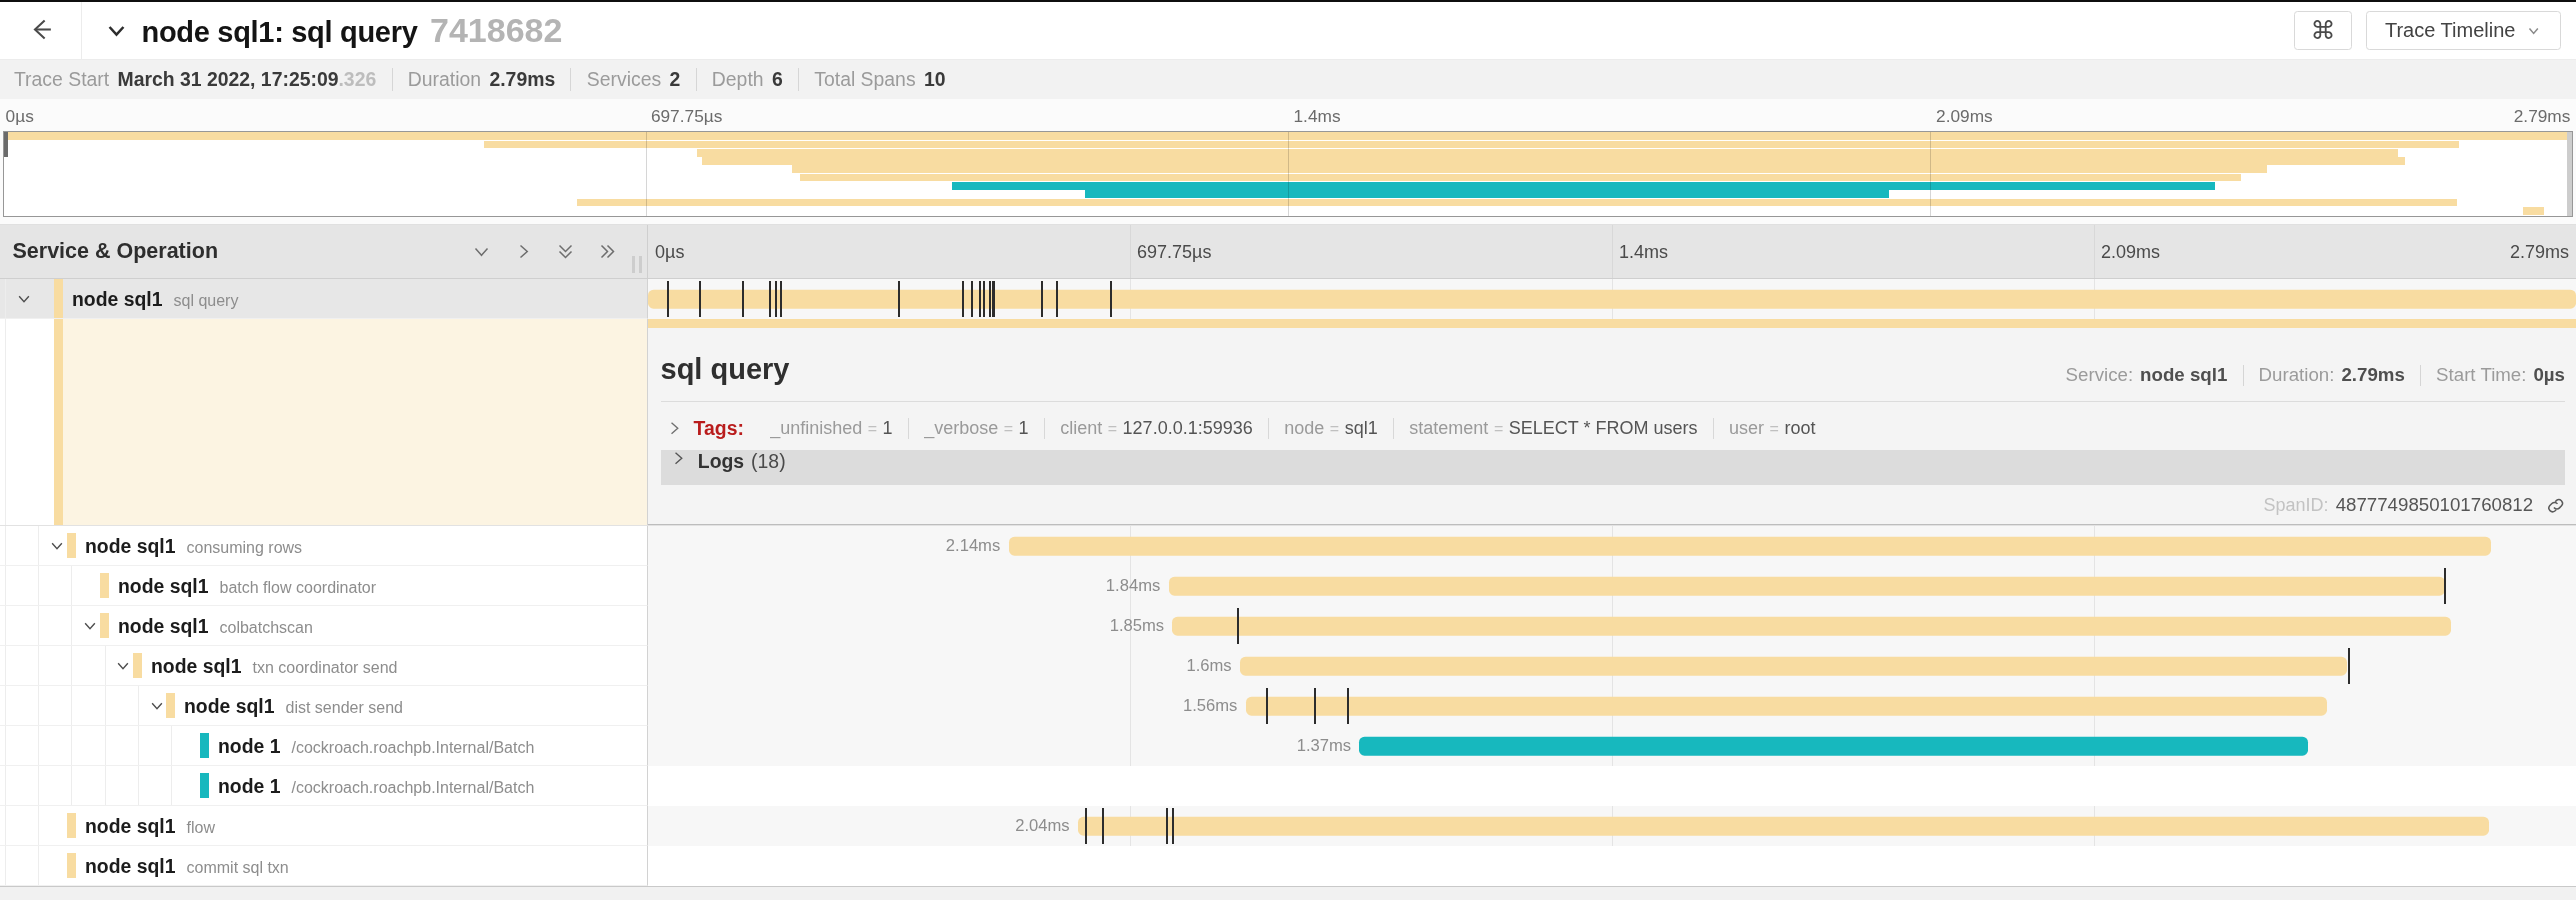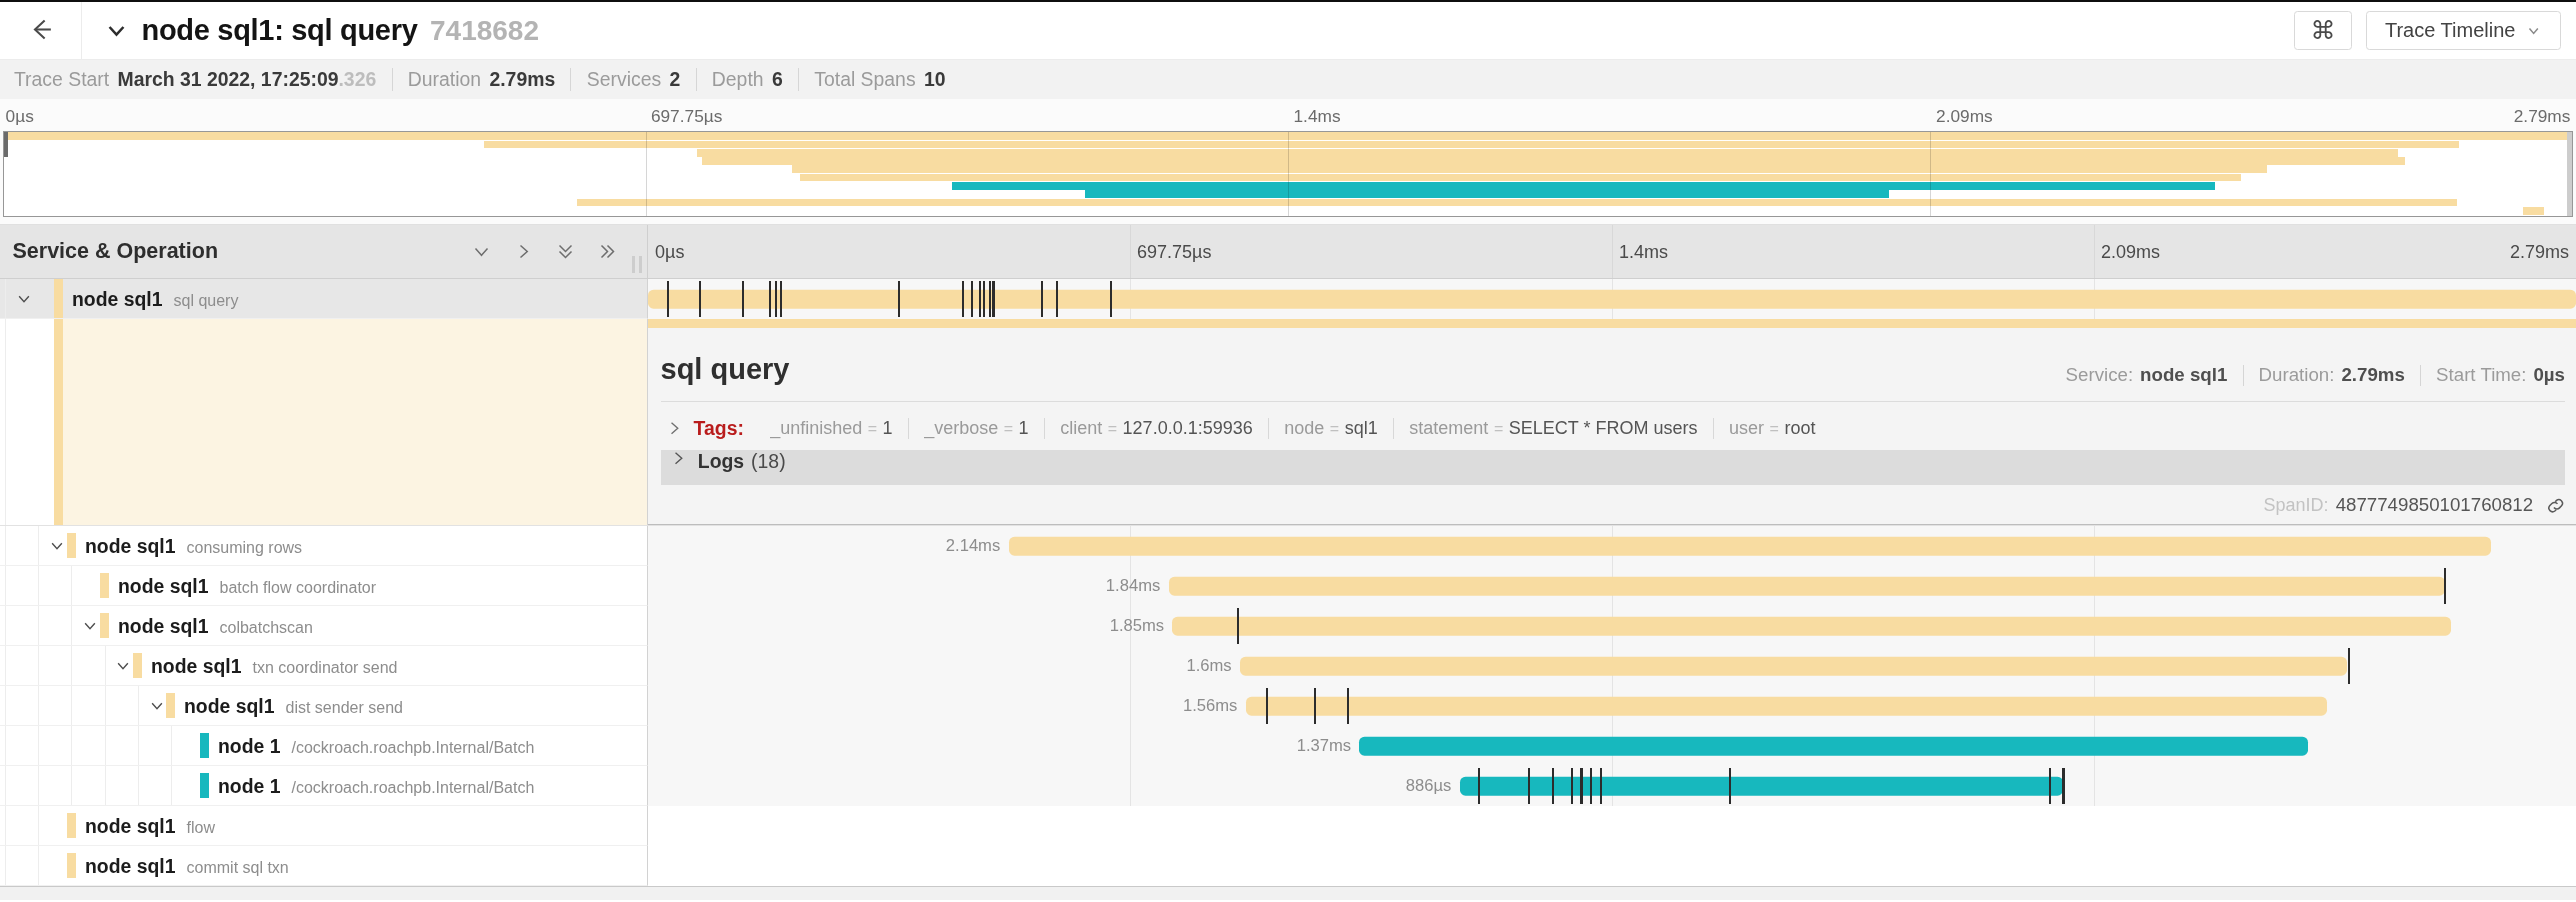--- a/index.html
+++ b/index.html
@@ -11,21 +11,21 @@
     border-top: 2.8px solid #0f0f0f;
     color:#333;
   }
   
   .hdr { height: 58px; display:flex; align-items:center; background:#fff; border-bottom:0.7px solid #ececec; }
   .back-btn { width:82px; height:100%; display:flex; align-items:center; justify-content:center; border-right:0.7px solid #ececec; cursor:pointer; }
   .back-btn svg { stroke:#4a4a4a; }
   .title-wrap { display:flex; align-items:baseline; margin-left:22px; }
   .title-chev { align-self:center; margin-right:12.5px; display:flex; }
   .page-title { font-size:29px; font-weight:bold; color:#141414; letter-spacing:-0.3px; }
-  .trace-id { font-size:28px; color:#b4b4b4; margin-left:12.5px; font-weight:bold;}
+  .trace-id { font-size:34px; color:#b4b4b4; margin-left:12.5px; font-weight:bold;}
   .hdr-right { margin-left:auto; display:flex; align-items:center; margin-right:15.3px; }
   .find-group { display:flex; height:39px; border:0.7px solid #d9d9d9; border-radius:3.5px; overflow:hidden; background:#fff; }
   .find-input { width:440px; border:none; outline:none; font-size:19.4px; padding:0 15.3px; color:#444; font-family:"Liberation Sans",sans-serif; background:#fff; }
   .find-input::placeholder { color:#c6c6c6; }
   .find-btns { width:170px; background:#f8f8f8; border-left:0.7px solid #ececec; display:flex; align-items:center; justify-content:space-evenly; }
   .find-btns .fb { display:flex; cursor:pointer; }
   .kbd-btn { width:58px; height:39px; border:0.7px solid #d9d9d9; border-radius:3.5px; margin-left:16.6px; display:flex; align-items:center; justify-content:center; font-size:25px; color:#4a4a4a; background:#fff; cursor:pointer; }
   .view-select { height:39px; border:0.7px solid #d9d9d9; border-radius:3.5px; margin-left:14px; padding:0 18px; display:flex; align-items:center; background:#fff; cursor:pointer; }
   .view-select .vs-label { font-size:20px; color:#434343; }
   .view-select .vs-caret { margin-left:11px; display:flex; }
@@ -537,47 +537,41 @@
             <div class="tguide" style="left: 71px;"></div>
             <div class="tguide" style="left: 105px;"></div>
             <div class="tguide" style="left: 138px;"></div>
             <div class="tguide" style="left: 171px;"></div>
             <div class="tbar" style="left: 200px; background: rgb(23, 184, 190);"></div>
             <div class="tlabels" style="left: 218px;">
               <span class="tsvc">node 1</span>
               <span class="topr">/cockroach.roachpb.Internal/Batch</span>
             </div>
           </div>
-          <div class="bar-cell">
-            <div class="gridline" style="left: 25%;"></div>
-            <div class="gridline" style="left: 50%;"></div>
-            <div class="gridline" style="left: 75%;"></div>
-            <span class="sdur" style="right: calc(57.9% + 8.3px);">886µs</span>
-            <div class="sbar" style="left: 42.1%; width: 31.3%; background: rgb(23, 184, 190);"></div>
-            <div class="stick" style="left: calc(43.1% - 0.7px);"></div>
-            <div class="stick" style="left: calc(45.7% - 0.7px);"></div>
-            <div class="stick" style="left: calc(46.9% - 0.7px);"></div>
-            <div class="stick" style="left: calc(47.9% - 0.7px);"></div>
-            <div class="stick" style="left: calc(48.4% - 0.7px);"></div>
-            <div class="stick" style="left: calc(48.9% - 0.7px);"></div>
-            <div class="stick" style="left: calc(49.4% - 0.7px);"></div>
-            <div class="stick" style="left: calc(56.1% - 0.7px);"></div>
-            <div class="stick" style="left: calc(72.7% - 0.7px);"></div>
-            <div class="stick" style="left: calc(73.4% - 0.7px);"></div>
-          </div>
         </div>
         <div class="span-row">
           <div class="tree-cell">
             <div class="tguide" style="left: 4.9px;"></div>
             <div class="tguide" style="left: 38px;"></div>
             <div class="tbar" style="left: 67px; background: rgb(248, 220, 161);"></div>
             <div class="tlabels" style="left: 85px;">
               <span class="tsvc">node sql1</span>
               <span class="topr">flow</span>
             </div>
+          </div>
+          <div class="bar-cell">
+            <div class="gridline" style="left: 25%;"></div>
+            <div class="gridline" style="left: 50%;"></div>
+            <div class="gridline" style="left: 75%;"></div>
+            <span class="sdur" style="right: calc(77.7% + 8.3px);">2.04ms</span>
+            <div class="sbar" style="left: 22.3%; width: 73.2%; background: rgb(248, 220, 161);"></div>
+            <div class="stick" style="left: calc(22.7% - 0.7px);"></div>
+            <div class="stick" style="left: calc(23.6% - 0.7px);"></div>
+            <div class="stick" style="left: calc(26.9% - 0.7px);"></div>
+            <div class="stick" style="left: calc(27.2% - 0.7px);"></div>
           </div>
         </div>
         <div class="span-row">
           <div class="tree-cell">
             <div class="tguide" style="left: 4.9px;"></div>
             <div class="tguide" style="left: 38px;"></div>
             <div class="tbar" style="left: 67px; background: rgb(248, 220, 161);"></div>
             <div class="tlabels" style="left: 85px;">
               <span class="tsvc">node sql1</span>
               <span class="topr">commit sql txn</span>

